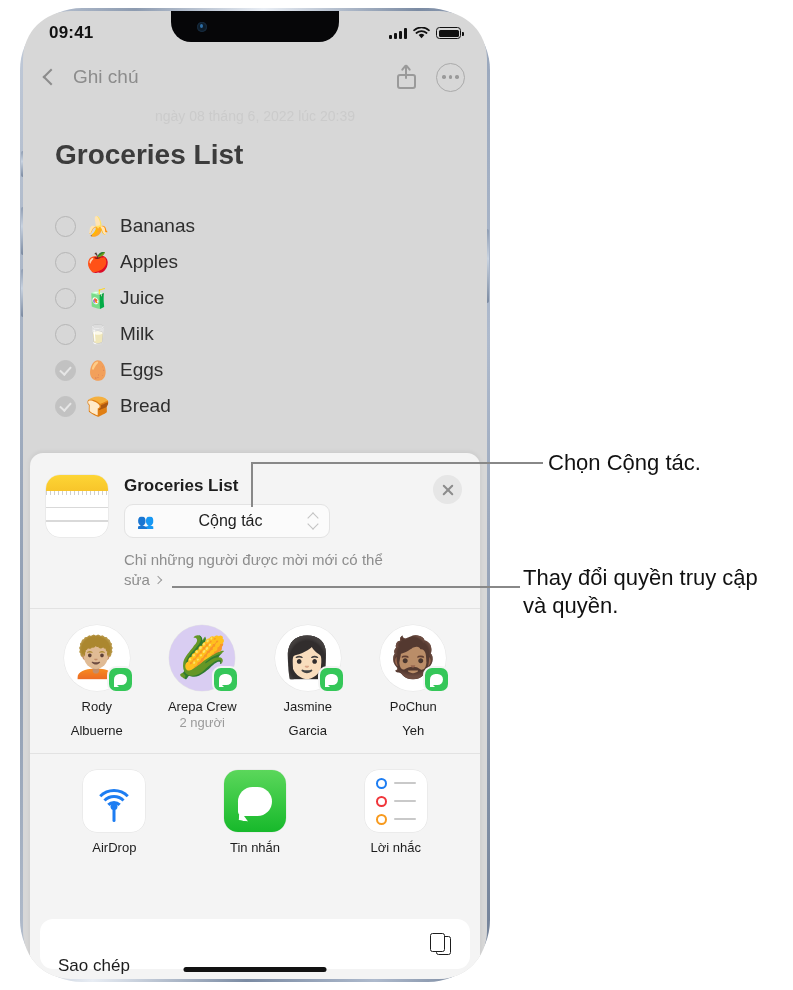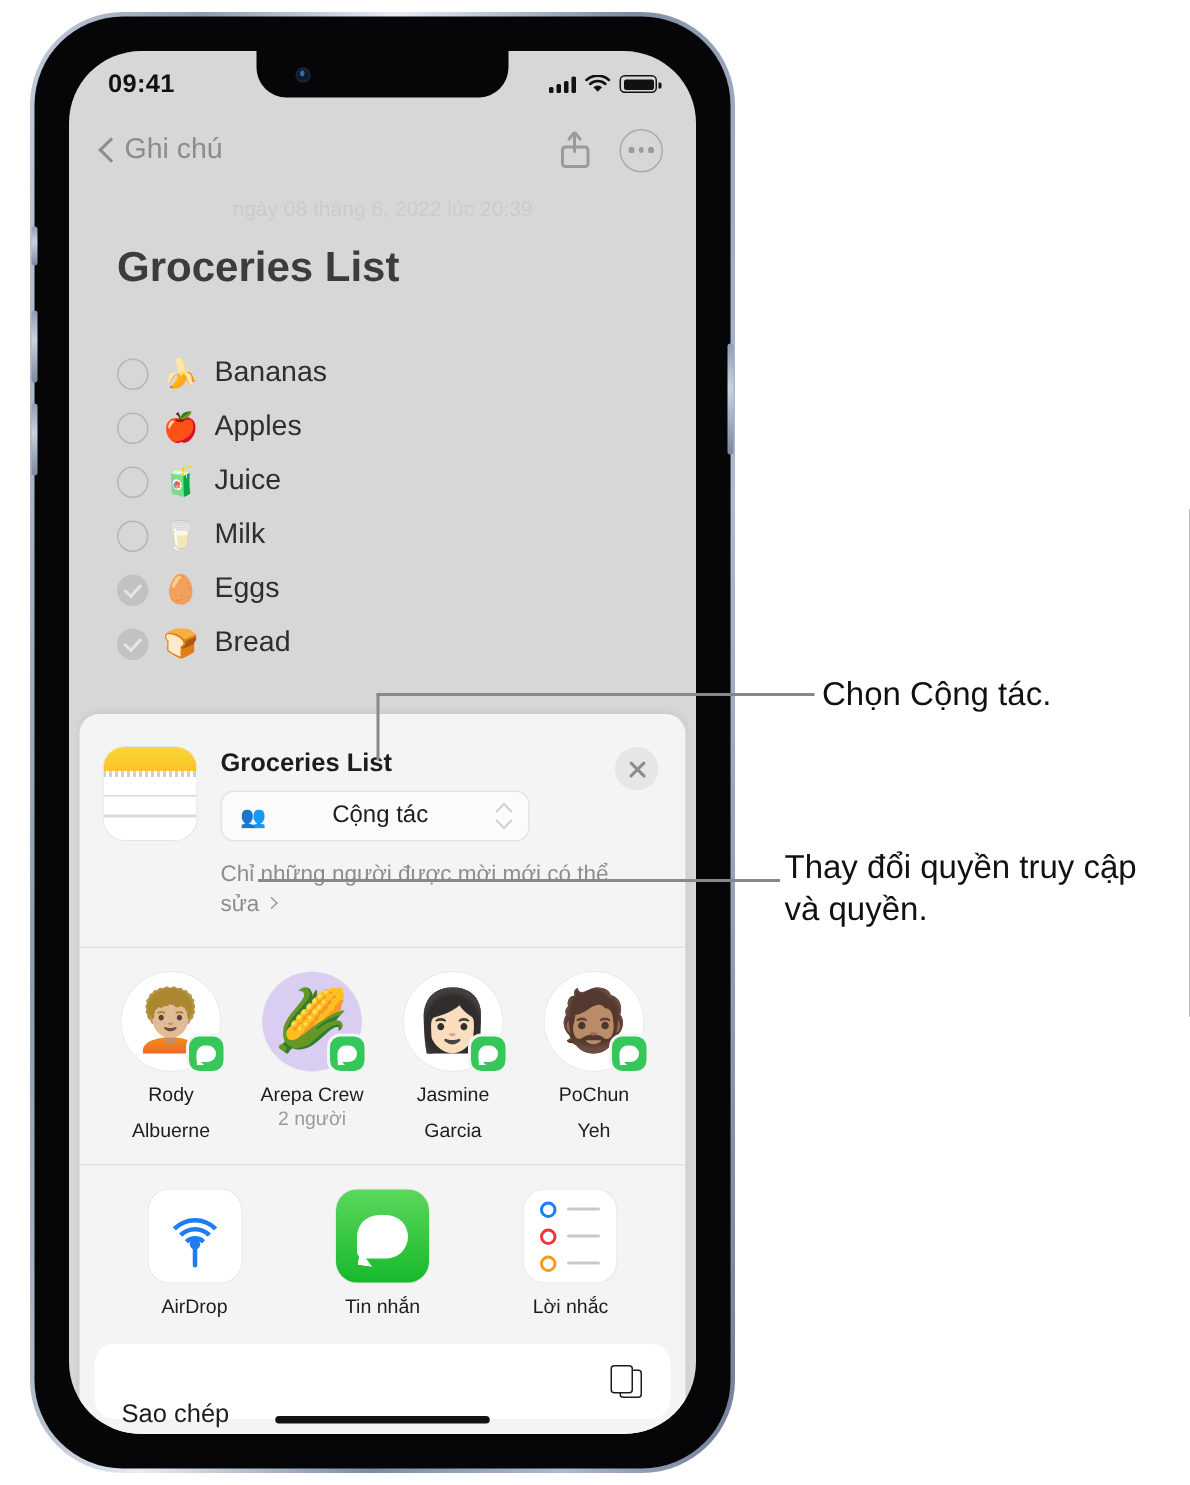--- a/index.html
+++ b/index.html
@@ -26,21 +26,21 @@
     background: linear-gradient(100deg, #c3ccda 0%, #8d9bb0 18%, #e8edf4 38%, #7b8ba3 62%, #aebacd 82%, #6f7e95 100%);
     box-sizing: border-box;
     padding: 3px;
   }
   #phone-bezel {
     width: 100%;
     height: 100%;
     border-radius: 59px;
     background: #060608;
     box-sizing: border-box;
-    padding: 23px;
+    padding: 0;
     position: relative;
   }
   #phone-screen {
     width: 100%;
     height: 100%;
     border-radius: 48px;
     background: #d7d7d7;
     overflow: hidden;
     position: relative;
   }
@@ -145,21 +145,21 @@
     display: flex;
     align-items: center;
     justify-content: space-between;
     padding: 0 22px;
     box-sizing: border-box;
     z-index: 10;
   }
   #back-button {
     display: flex;
     align-items: center;
-    gap: 2px;
+    gap: 15px;
     color: #8c8c8c;
     font-size: 19px;
     justify-content: space-between;
   }
   .chev-left {
     width: 10px; height: 10px;
     border-left: 2.4px solid #8c8c8c;
     border-bottom: 2.4px solid #8c8c8c;
     transform: rotate(45deg);
     margin-right: 1px;

